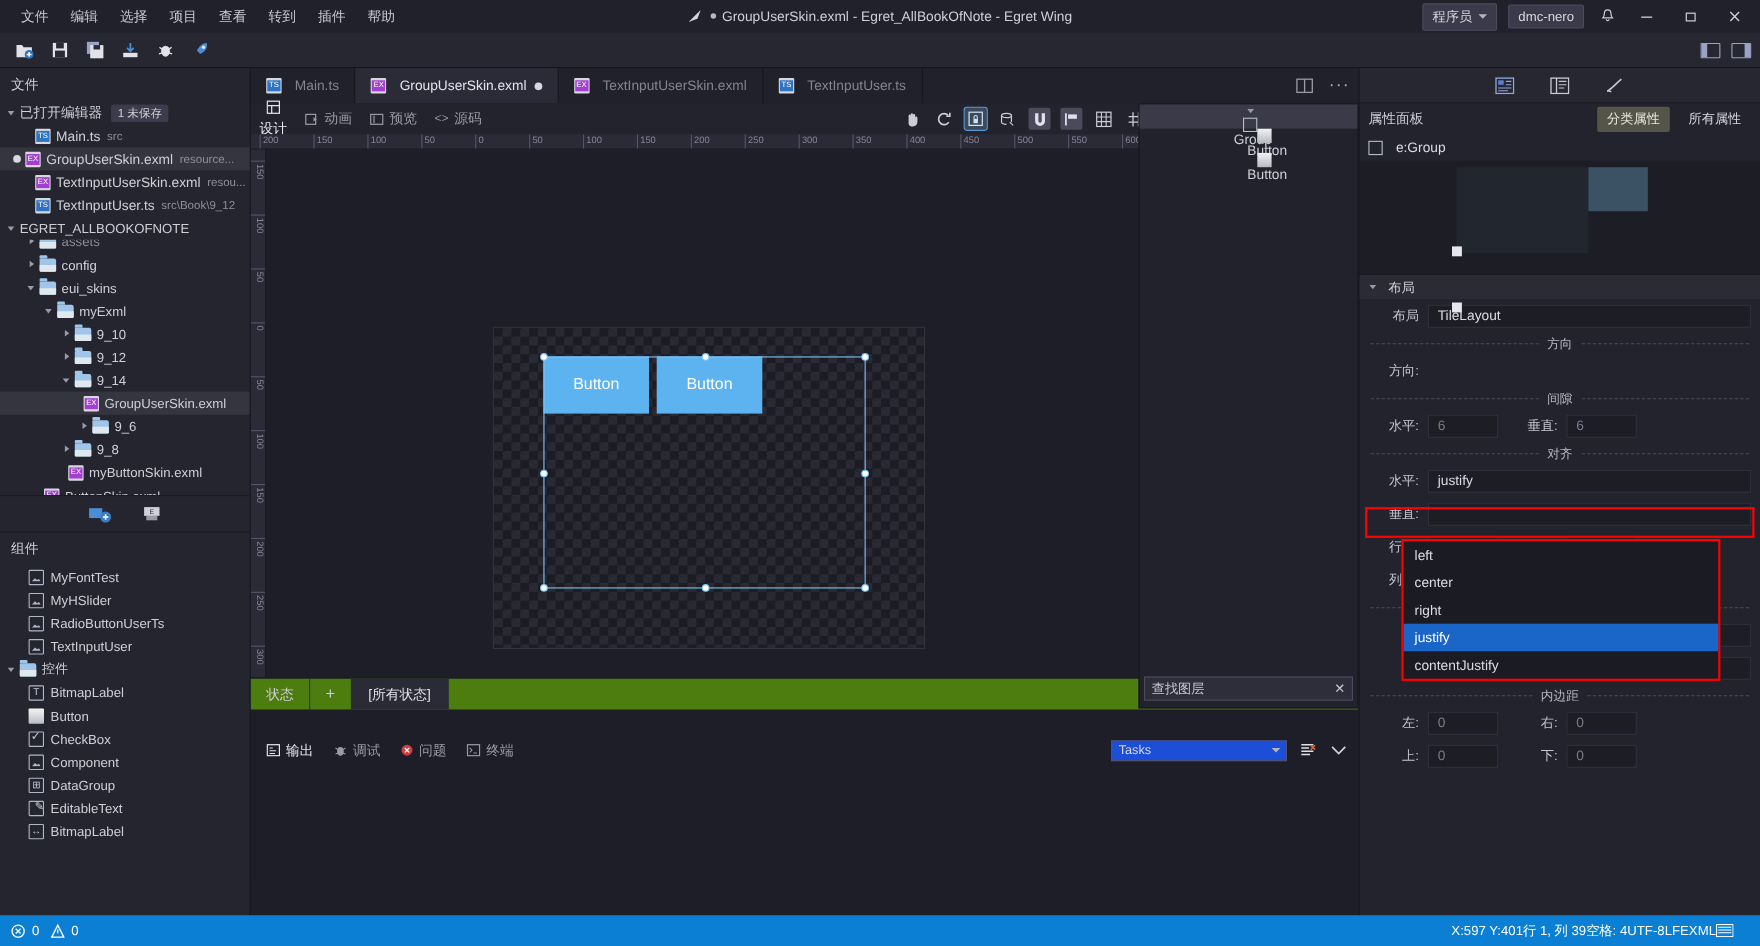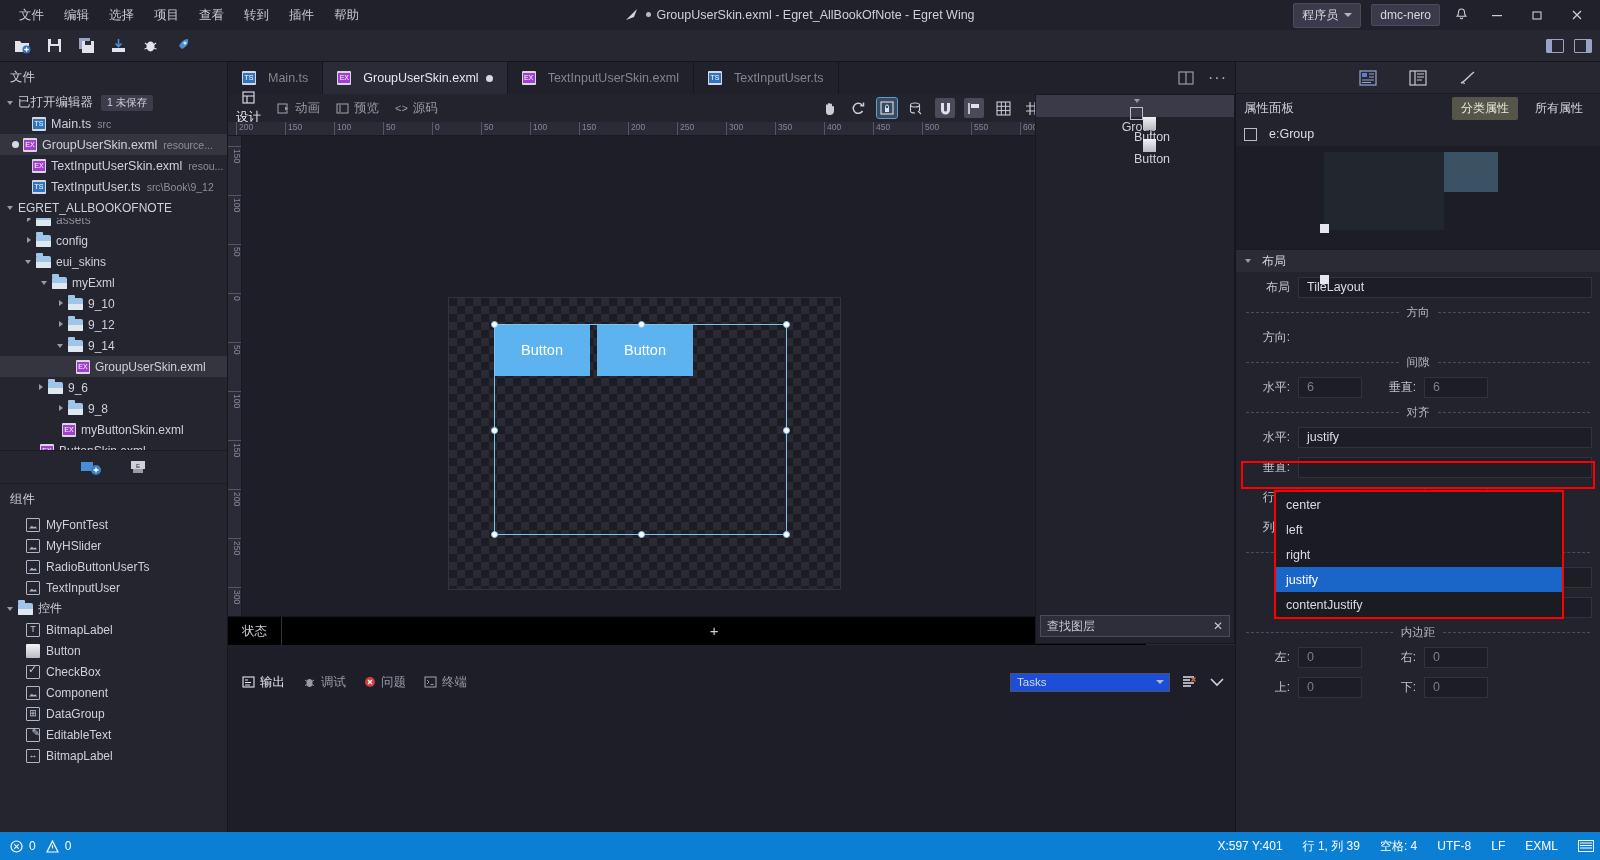--- a/index.html
+++ b/index.html
@@ -106,21 +106,21 @@
   .layerpanel { position:absolute; right:365px; top:94px; width:200px; height:550px; background:#22222c; border:1px solid #171720; }
   .layer-row { height:22px; display:flex; align-items:center; font-size:12.5px; color:#cfcfd8; padding-left:8px;flex-direction:column; }
   .layer-row.sel { background:#3a3a48; }
   .lico { width:13px; height:13px; margin-right:6px; flex:0 0 13px; border:1.3px solid #b6bdcc; position:relative; }
   .lico.btn { border:none; background:linear-gradient(#f2f2f5,#b6bac2); }
   .layer-search { position:absolute; left:4px; right:4px; bottom:6px; height:22px; background:#2e2e3b; border:1px solid #4a4a5c; display:flex; align-items:center; padding:0 6px; font-size:12px; color:#c8c8d2; }
   .layer-search .x { margin-left:auto; font-size:12px; color:#c8c8d2; }
 
   
   .bottom { position:absolute; left:228px; right:365px; bottom:28px; height:188px; background:#1e1e28; border-top:1px solid #15151d; }
-  .state-bar { height:28px; display:flex; align-items:center; gap:0; background:#000000;justify-content:space-between; }
+  .state-bar { height:28px; display:flex; align-items:center; gap:0; background:#4d7c0f; }
   .state-lbl { padding:0 14px; font-size:12.5px; color:#cfcfd8; border-right:1px solid #33333f; line-height:28px;}
   .state-plus { padding:0 14px; font-size:15px; color:#cfcfd8; line-height:28px;}
   .state-tab { padding:0 16px; font-size:12.5px; color:#e0e0e8; background:#2b2b38; line-height:28px; height:28px;}
   .out-tabs { height:26px; display:flex; align-items:center; gap:18px; padding-left:14px; position:relative;margin-top:24px; }
   .out-tab { display:flex; align-items:center; gap:5px; font-size:12.5px; color:#9a9aa8; }
   .out-tab.active { color:#e6e6ee; }
   .out-right { position:absolute; right:10px; display:flex; align-items:center; gap:12px; }
   .sel-box2 { width:160px; height:19px; background:#1d4ed8; border:1px solid #50506a; display:flex; align-items:center; padding:0 6px; font-size:11.5px; color:#d6d6e0; position:relative;}
   .sel-box2 .caret-d { position:absolute; right:5px; }
   .out-body { padding:8px 0 0 18px; font-size:12.5px; line-height:21px; color:#c9c9d2; font-family:"Liberation Sans",sans-serif;}
@@ -149,21 +149,21 @@
 
   
   .hl-row { position:absolute; left:5px; right:5px; border:2px solid #ff0000; }
   .dd { position:absolute; background:#1b1b24; border:2px solid #ff0000; z-index:40; }
   .dd-item { height:25px; display:flex; align-items:center; padding:0 10px; font-size:12.5px; color:#dcdce6; }
   .dd-item.sel { background:#1a66c8; color:#fff; }
 
   
   .statusbar { position:absolute; left:0; right:0; bottom:0; height:28px; background:#0a7fd4; display:flex; align-items:center; color:#fff; font-size:12px; }
   .sb-left { display:flex; align-items:center; gap:6px; padding-left:10px; }
-  .sb-right { margin-left:auto; display:flex; align-items:center; gap:20px; padding-right:6px;justify-content:space-between; }
+  .sb-right { margin-left:auto; display:flex; align-items:center; padding-right:24px;justify-content:space-between; }
   svg { display:block; }
 </style>
 </head>
 <body>
 
 <div class="app">
 
   <div class="titlebar">
     <div class="menubar">
       <div class="menu-item">文件</div>
@@ -335,21 +335,21 @@
       </div>
       <div class="trow" style="padding-left:56px">
         <span class="arrow open"></span>
         <span class="folder"></span>
         <span>9_14</span>
       </div>
       <div class="trow sel" style="padding-left:76px">
         <span class="fico ex"></span>
         <span>GroupUserSkin.exml</span>
       </div>
-      <div class="trow" style="padding-left:36px">
+      <div class="trow" style="padding-left:72px">
         <span class="arrow closed"></span>
         <span class="folder"></span>
         <span>9_6</span>
       </div>
       <div class="trow" style="padding-left:56px">
         <span class="arrow closed"></span>
         <span class="folder"></span>
         <span>9_8</span>
       </div>
       <div class="trow" style="padding-left:62px">
@@ -856,22 +856,22 @@
     <div class="frow">
       <span class="flabel">上:</span>
       <span class="finput small ph">0</span>
       <span class="flabel">下:</span>
       <span class="finput small ph">0</span>
     </div>
 
     <div class="hl-row" style="top:399px;height:28px"></div>
 
     <div class="dd" style="left:38px; top:428px; width:290px;">
+      <div class="dd-item">left</div>
       <div class="dd-item">center</div>
-      <div class="dd-item">left</div>
       <div class="dd-item">right</div>
       <div class="dd-item sel">justify</div>
       <div class="dd-item">contentJustify</div>
     </div>
   </div>
 
   <div class="statusbar">
     <div class="sb-left">
       <span>
         <svg width="13" height="13" viewBox="0 0 13 13">

